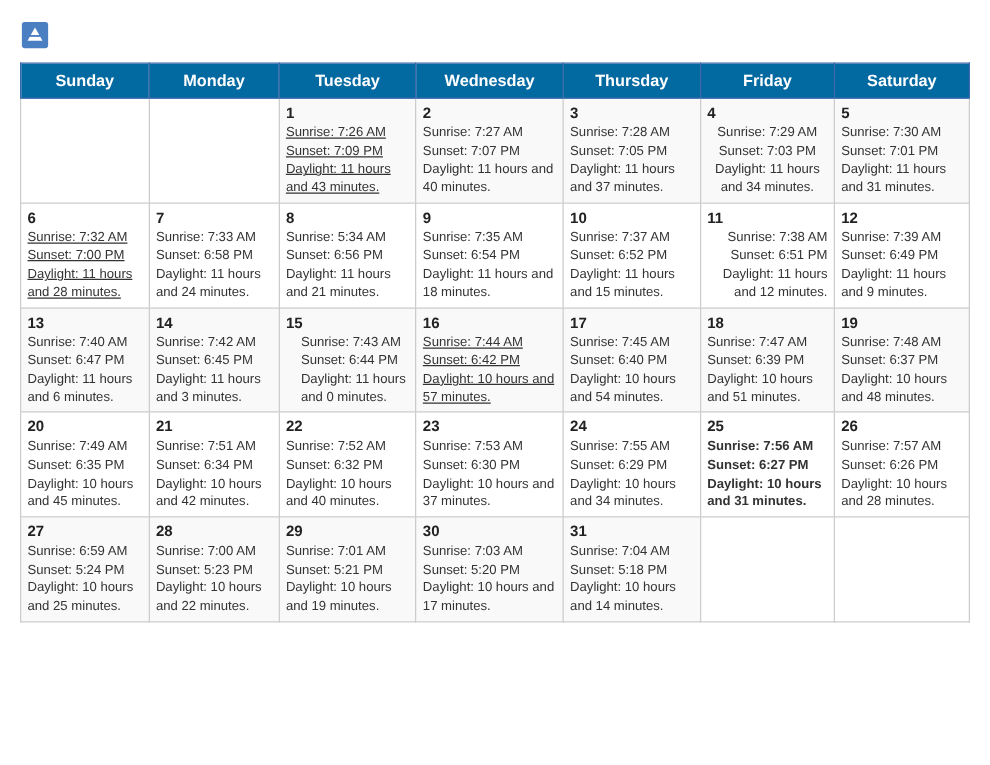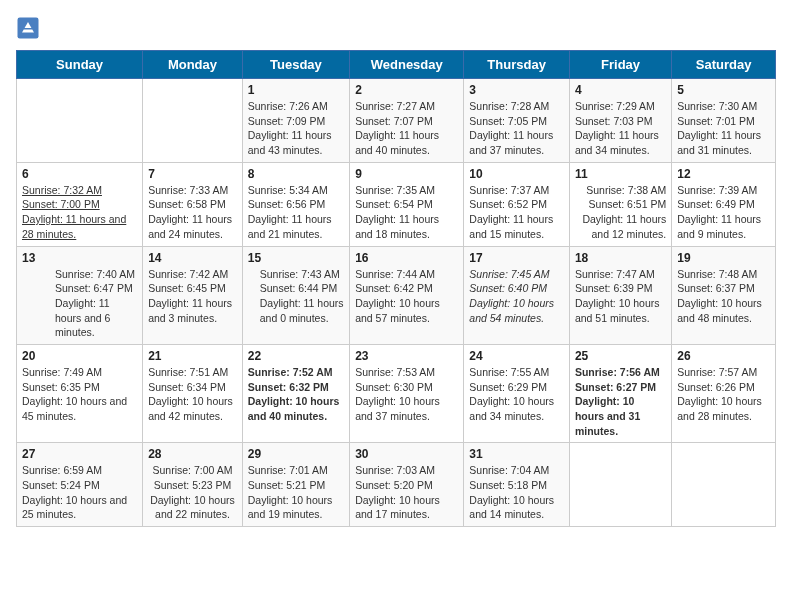--- a/index.html
+++ b/index.html
@@ -120,39 +120,39 @@
         <th>Friday</th>
         <th>Saturday</th>
       </tr>
   </thead>
   <tbody id="calendar-body">
   <tr>
         <td class="empty-cell"></td>
         <td class="empty-cell"></td>
         <td>
           <span class="day-number">1</span>
-          <div class="day-info" style="white-space: pre-line;">Sunrise: 7:26 AM
+          <div class="day-info" style="white-space: pre-line; text-decoration: underline;">Sunrise: 7:26 AM
 Sunset: 7:09 PM
 Daylight: 11 hours and 43 minutes.</div>
         </td>
         <td>
           <span class="day-number">2</span>
           <div class="day-info" style="white-space: pre-line;">Sunrise: 7:27 AM
 Sunset: 7:07 PM
 Daylight: 11 hours and 40 minutes.</div>
         </td>
         <td>
           <span class="day-number">3</span>
           <div class="day-info" style="white-space: pre-line;">Sunrise: 7:28 AM
 Sunset: 7:05 PM
 Daylight: 11 hours and 37 minutes.</div>
         </td>
         <td>
           <span class="day-number">4</span>
-          <div class="day-info" style="white-space: pre-line;">Sunrise: 7:29 AM
+          <div class="day-info" style="white-space: pre-line; text-align: center;">Sunrise: 7:29 AM
 Sunset: 7:03 PM
 Daylight: 11 hours and 34 minutes.</div>
         </td>
         <td>
           <span class="day-number">5</span>
           <div class="day-info" style="white-space: pre-line;">Sunrise: 7:30 AM
 Sunset: 7:01 PM
 Daylight: 11 hours and 31 minutes.</div>
         </td>
       </tr>
@@ -196,45 +196,45 @@
         <td>
           <span class="day-number">12</span>
           <div class="day-info" style="white-space: pre-line;">Sunrise: 7:39 AM
 Sunset: 6:49 PM
 Daylight: 11 hours and 9 minutes.</div>
         </td>
       </tr>
       <tr>
         <td>
           <span class="day-number">13</span>
-          <div class="day-info" style="white-space: pre-line; margin-left: 33px;">Sunrise: 7:40 AM
+          <div class="day-info" style="white-space: pre-line;">Sunrise: 7:40 AM
 Sunset: 6:47 PM
 Daylight: 11 hours and 6 minutes.</div>
         </td>
         <td>
           <span class="day-number">14</span>
           <div class="day-info" style="white-space: pre-line;">Sunrise: 7:42 AM
 Sunset: 6:45 PM
 Daylight: 11 hours and 3 minutes.</div>
         </td>
         <td>
           <span class="day-number">15</span>
           <div class="day-info" style="white-space: pre-line; margin-left: 12px;">Sunrise: 7:43 AM
 Sunset: 6:44 PM
 Daylight: 11 hours and 0 minutes.</div>
         </td>
         <td>
           <span class="day-number">16</span>
-          <div class="day-info" style="white-space: pre-line;">Sunrise: 7:44 AM
+          <div class="day-info" style="white-space: pre-line; text-decoration: underline;">Sunrise: 7:44 AM
 Sunset: 6:42 PM
 Daylight: 10 hours and 57 minutes.</div>
         </td>
         <td>
           <span class="day-number">17</span>
-          <div class="day-info" style="white-space: pre-line; font-style: italic;">Sunrise: 7:45 AM
+          <div class="day-info" style="white-space: pre-line;">Sunrise: 7:45 AM
 Sunset: 6:40 PM
 Daylight: 10 hours and 54 minutes.</div>
         </td>
         <td>
           <span class="day-number">18</span>
           <div class="day-info" style="white-space: pre-line;">Sunrise: 7:47 AM
 Sunset: 6:39 PM
 Daylight: 10 hours and 51 minutes.</div>
         </td>
         <td>
@@ -252,21 +252,21 @@
 Daylight: 10 hours and 45 minutes.</div>
         </td>
         <td>
           <span class="day-number">21</span>
           <div class="day-info" style="white-space: pre-line;">Sunrise: 7:51 AM
 Sunset: 6:34 PM
 Daylight: 10 hours and 42 minutes.</div>
         </td>
         <td>
           <span class="day-number">22</span>
-          <div class="day-info" style="white-space: pre-line; font-weight: bold;">Sunrise: 7:52 AM
+          <div class="day-info" style="white-space: pre-line;">Sunrise: 7:52 AM
 Sunset: 6:32 PM
 Daylight: 10 hours and 40 minutes.</div>
         </td>
         <td>
           <span class="day-number">23</span>
           <div class="day-info" style="white-space: pre-line;">Sunrise: 7:53 AM
 Sunset: 6:30 PM
 Daylight: 10 hours and 37 minutes.</div>
         </td>
         <td>
@@ -290,21 +290,21 @@
       </tr>
       <tr>
         <td>
           <span class="day-number">27</span>
           <div class="day-info" style="white-space: pre-line;">Sunrise: 6:59 AM
 Sunset: 5:24 PM
 Daylight: 10 hours and 25 minutes.</div>
         </td>
         <td>
           <span class="day-number">28</span>
-          <div class="day-info" style="white-space: pre-line; text-align: center;">Sunrise: 7:00 AM
+          <div class="day-info" style="white-space: pre-line;">Sunrise: 7:00 AM
 Sunset: 5:23 PM
 Daylight: 10 hours and 22 minutes.</div>
         </td>
         <td>
           <span class="day-number">29</span>
           <div class="day-info" style="white-space: pre-line;">Sunrise: 7:01 AM
 Sunset: 5:21 PM
 Daylight: 10 hours and 19 minutes.</div>
         </td>
         <td>

